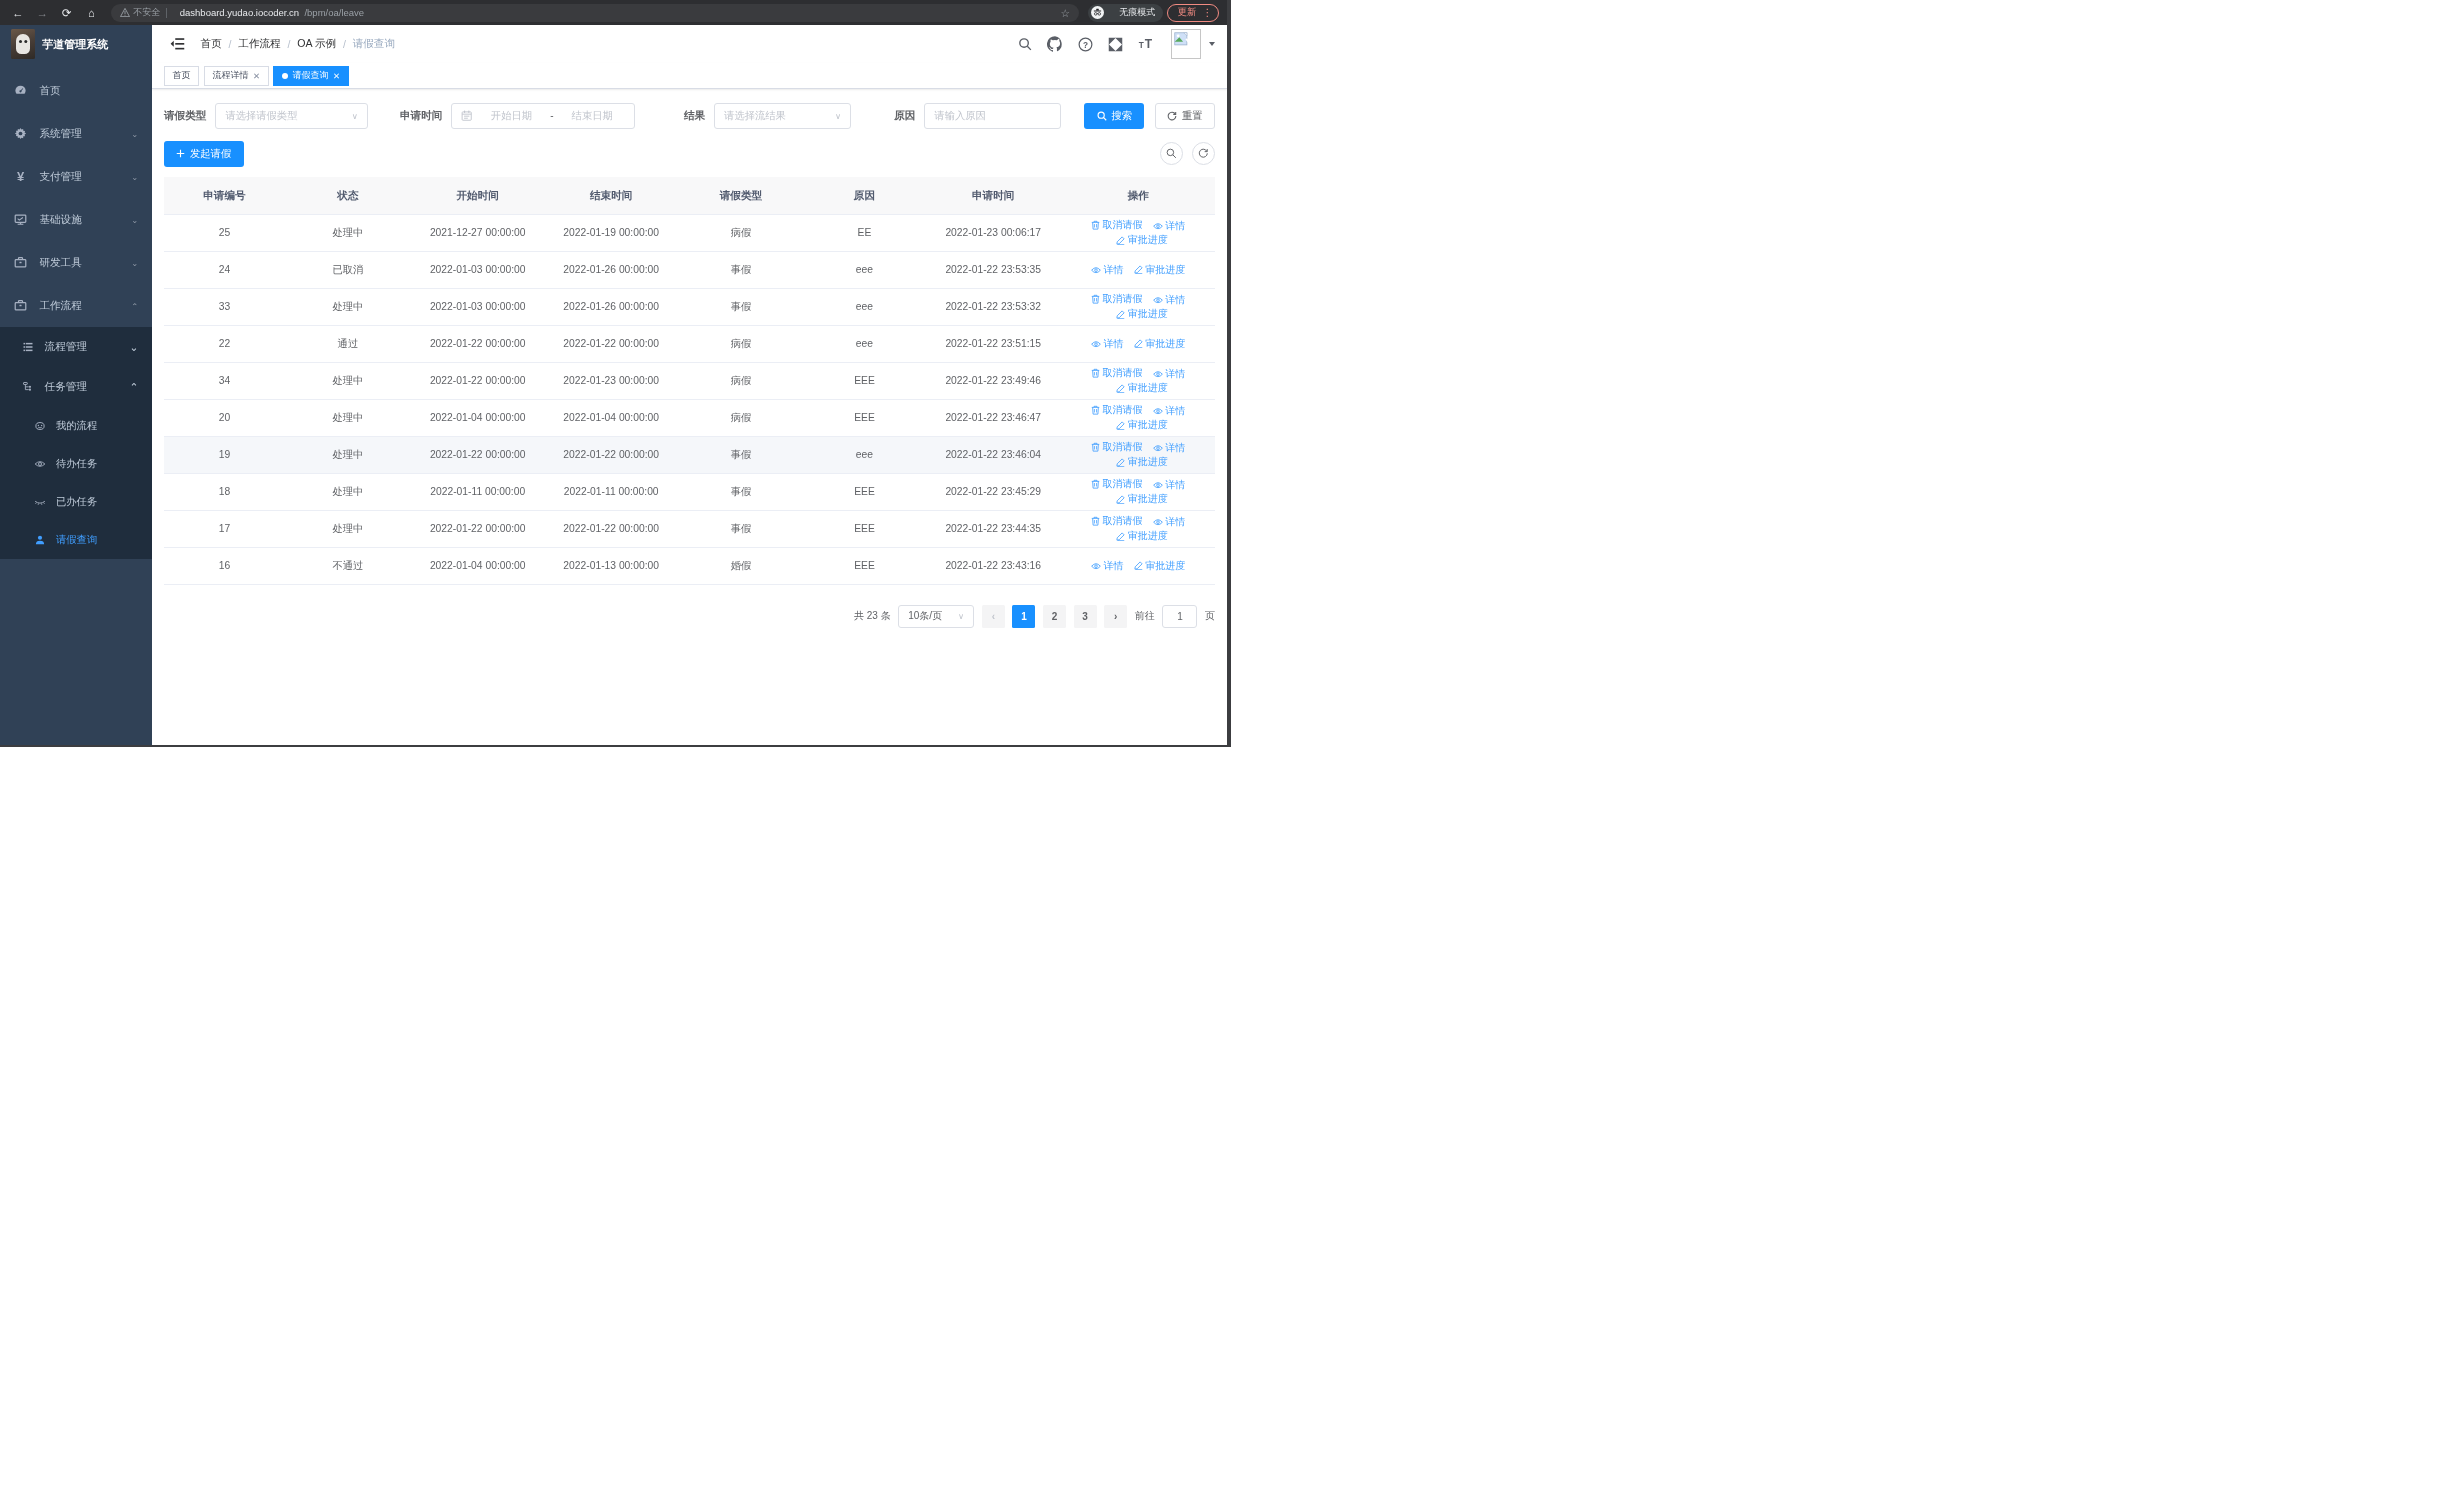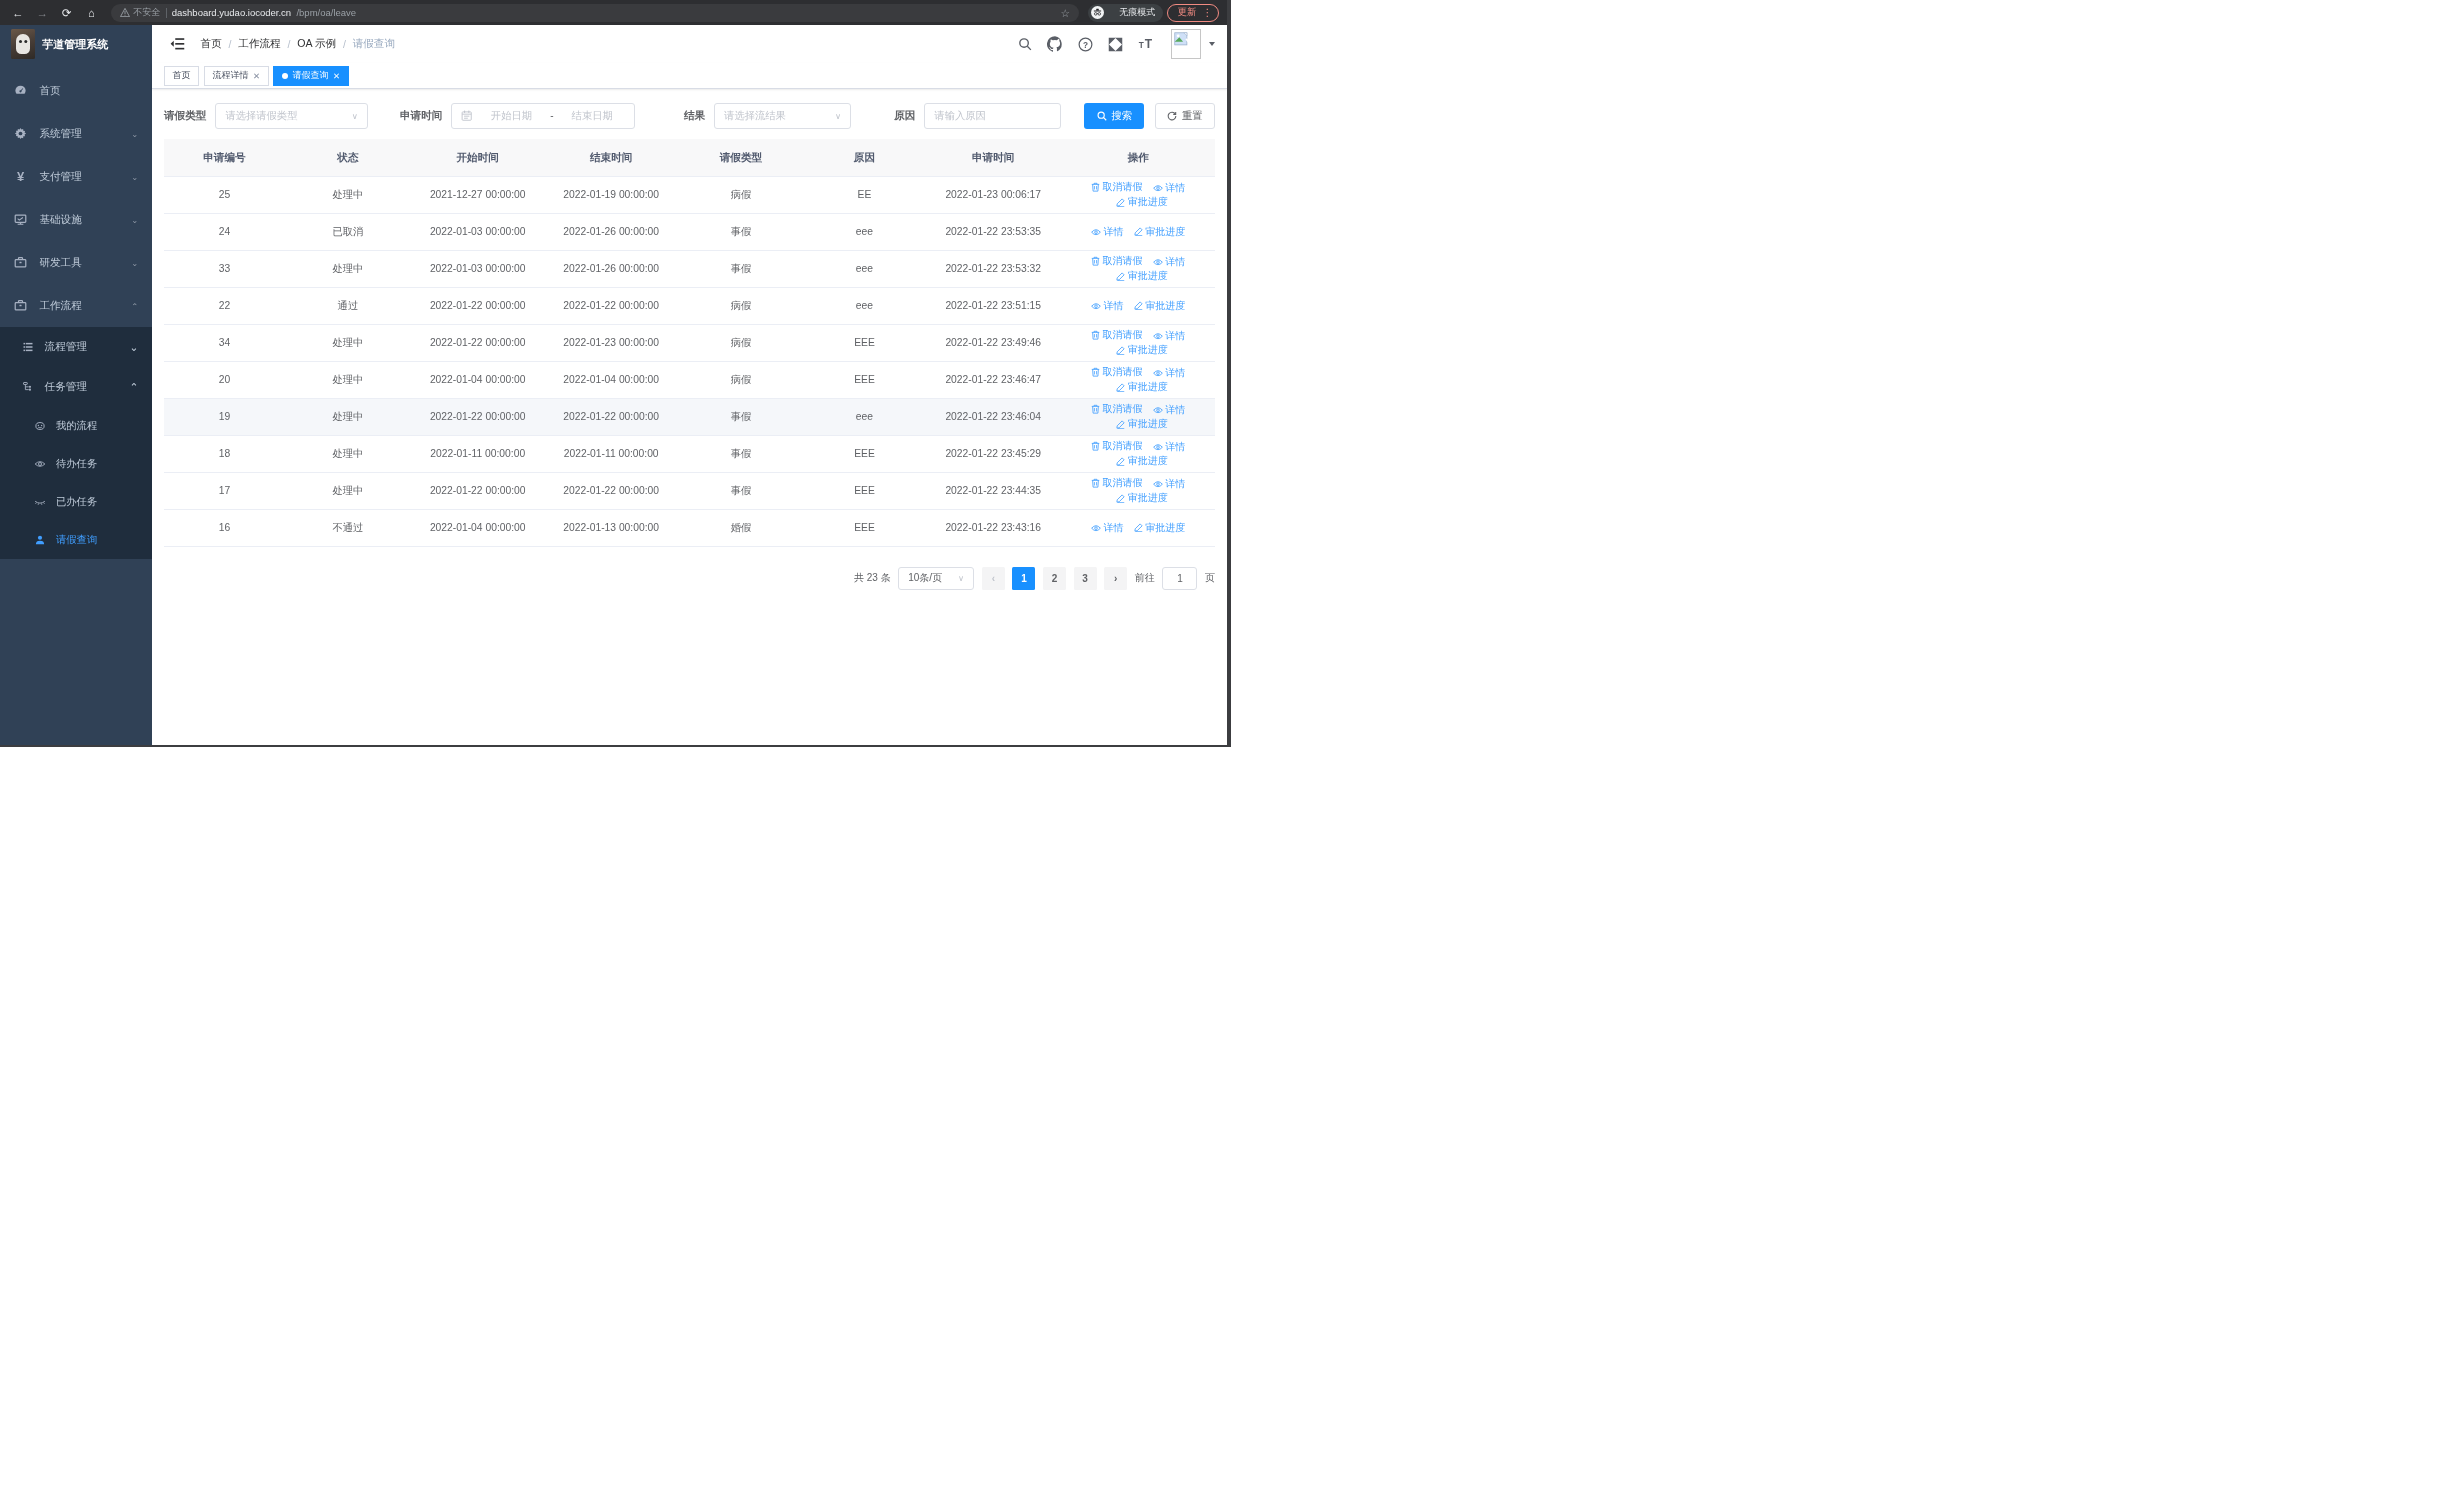--- a/index.html
+++ b/index.html
@@ -10,21 +10,21 @@
 
   
   .chrome { height:25px; background:#2d2e31; display:flex; align-items:center; padding:0 7.6px; gap:4.6px; flex:none; }
   .chrome .navbtn { width:20px; height:20px; display:flex; align-items:center; justify-content:center;
     color:#e8eaed; font-size:11.4px; border-radius:50%; cursor:pointer; }
   .chrome .navbtn.disabled { color:#84878c; }
   .urlbar { flex:1; height:18px; background:#3a3b3e; border-radius:9px; display:flex; align-items:center;
     padding:0 9px; gap:5.3px; margin:0 4.6px; }
   .urlbar .warn { color:#9aa0a6; font-size:9px; display:flex; align-items:center; gap:3.8px; }
   .urlbar .divider { width:0.8px; height:10px; background:#5f6368; }
-  .urlbar .host { color:#e8eaed; font-size:9.5px; }
+  .urlbar .host { color:#e8eaed; font-size:9.5px;margin-left:8px; }
   .urlbar .path { color:#9aa0a6; font-size:9.5px; }
   .urlbar .spacer { flex:1; }
   .star { color:#9aa0a6; font-size:10.6px; }
   .incog { height:18px; background:#3c4043; border-radius:9px; display:flex; align-items:center; gap:15px;
     padding:0 7.6px 0 2.3px; color:#e8eaed; font-size:9px; }
   .incog .face { width:13.7px; height:13.7px; background:#f1f3f4; border-radius:50%; display:flex; align-items:center; justify-content:center; }
   .updatepill { height:18px; border:0.8px solid #f28b82; border-radius:9px; display:flex; align-items:center;
     gap:6px; padding:0 6px 0 9px; color:#f28b82; font-size:9.5px; }
   .updatepill .dots { color:#f28b82; font-size:10px; letter-spacing:0; }
 
@@ -439,20 +439,42 @@
           <span style="width:10.6px;flex:none;"></span>
           <button class="btn btn-plain">
             <svg width="10" height="10" viewBox="0 0 13 13">
                 <path d="M10.8 4 A5 5 0 1 0 11.5 6.5" fill="none" stroke="#606266" stroke-width="1.4"></path>
                 <path d="M11.3 1.2 L11.3 4.4 L8.1 4.4" fill="none" stroke="#606266" stroke-width="1.4"></path>
               </svg>
             <span>重置</span>
           </button>
         </div>
 
+        <div class="toolbar-row">
+          <button class="btn btn-primary">
+            <svg width="9" height="9" viewBox="0 0 12 12">
+                <path d="M6 1 V11 M1 6 H11" stroke="#fff" stroke-width="1.5"></path>
+              </svg>
+            <span>发起请假</span>
+          </button>
+          <div class="circle-btns">
+            <div class="cbtn">
+              <svg width="10.6" height="10.6" viewBox="0 0 14 14">
+                  <circle cx="5.8" cy="5.8" r="4.3" fill="none" stroke="#606266" stroke-width="1.3"></circle>
+                  <path d="M9 9 L13 13" stroke="#606266" stroke-width="1.3"></path>
+                </svg>
+            </div>
+            <div class="cbtn">
+              <svg width="10.6" height="10.6" viewBox="0 0 14 14">
+                  <path d="M11.7 4.4 A5.3 5.3 0 1 0 12.3 7" fill="none" stroke="#606266" stroke-width="1.3"></path>
+                  <path d="M12.2 1.4 L12.2 4.8 L8.8 4.8" fill="none" stroke="#606266" stroke-width="1.3"></path>
+                </svg>
+            </div>
+          </div>
+        </div>
 
         <table class="grid">
           <colgroup>
             <col class="c1">
               <col class="c2">
               <col class="c3">
               <col class="c4">
             <col class="c5">
               <col class="c6">
               <col class="c7">

